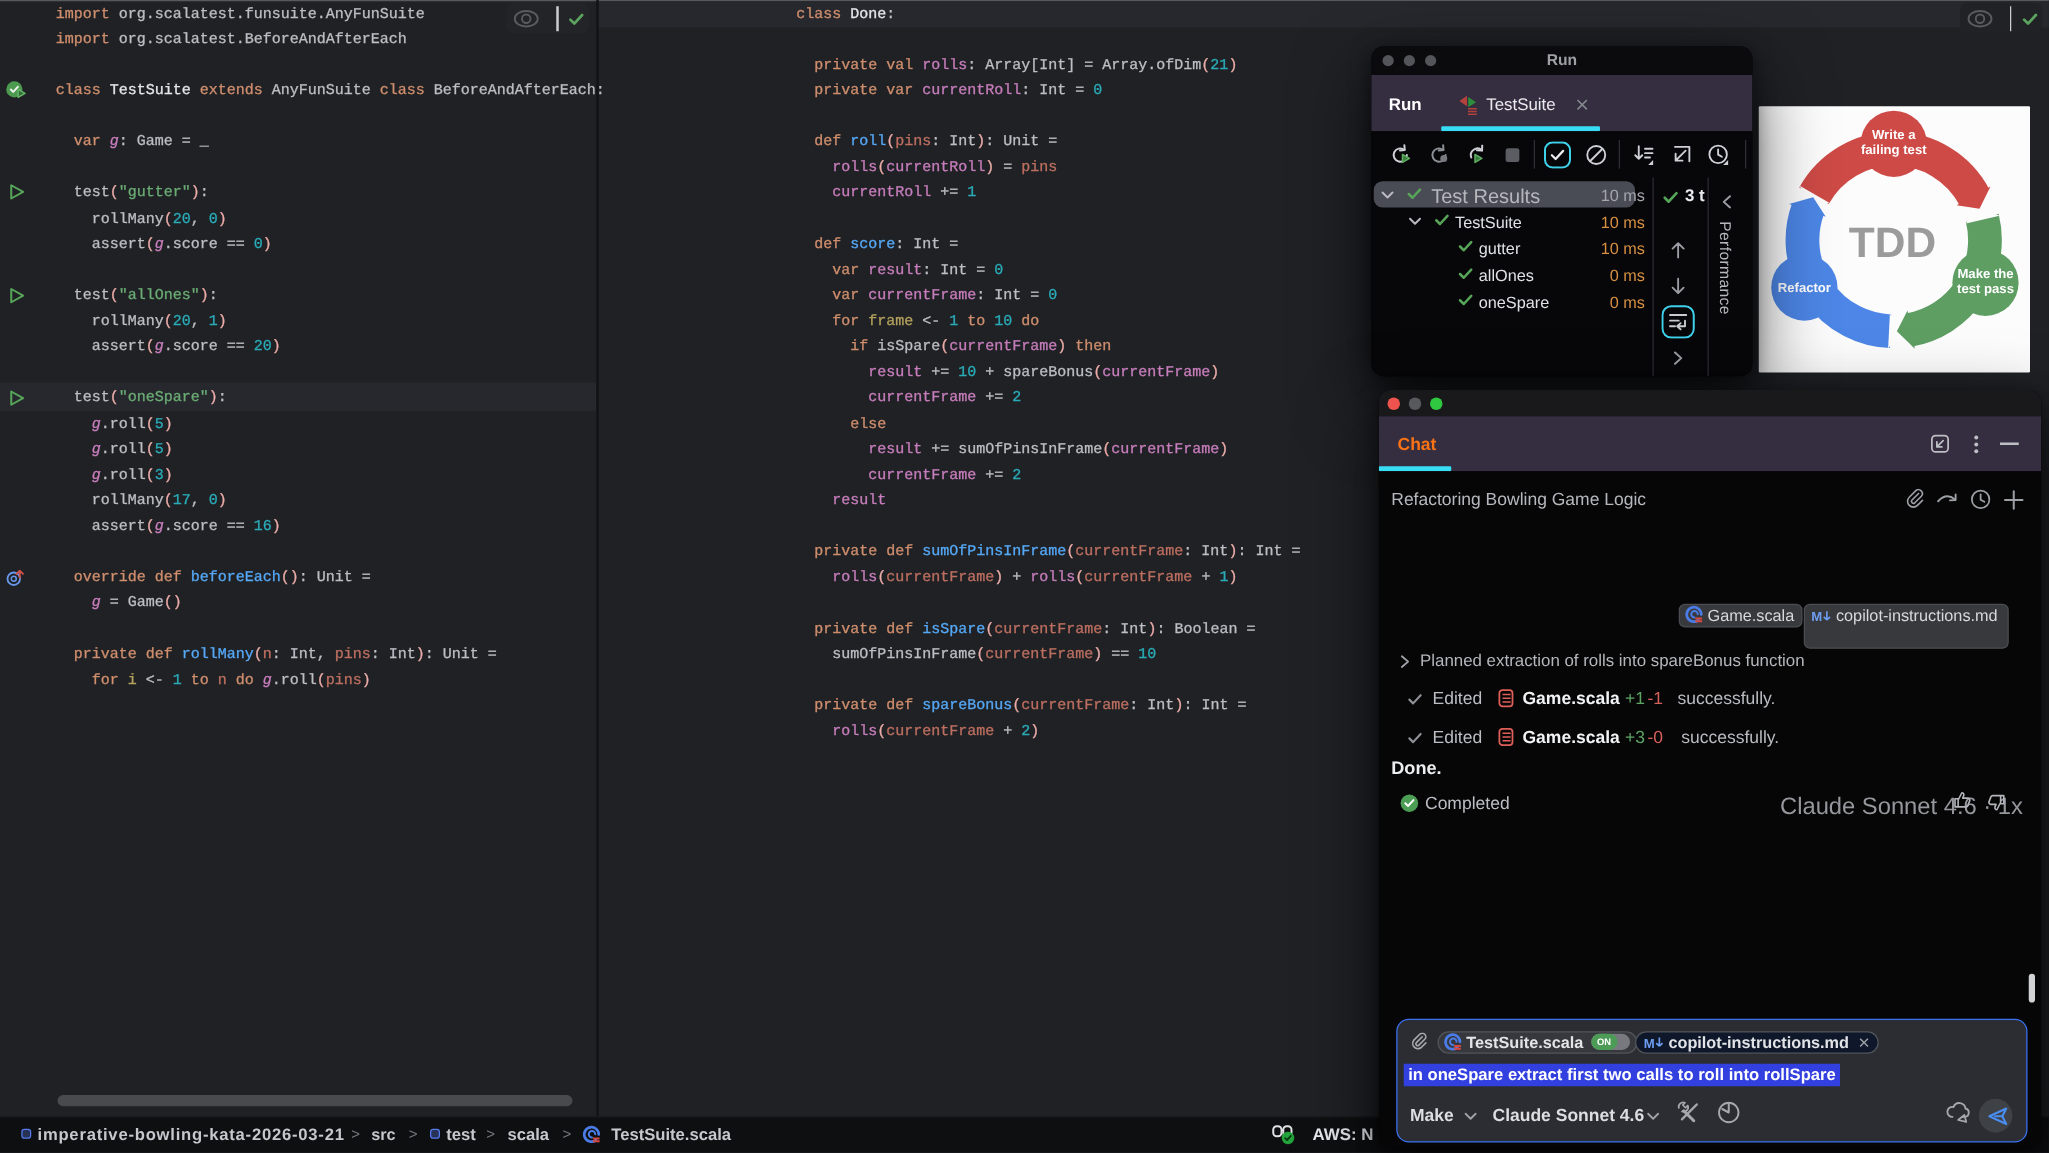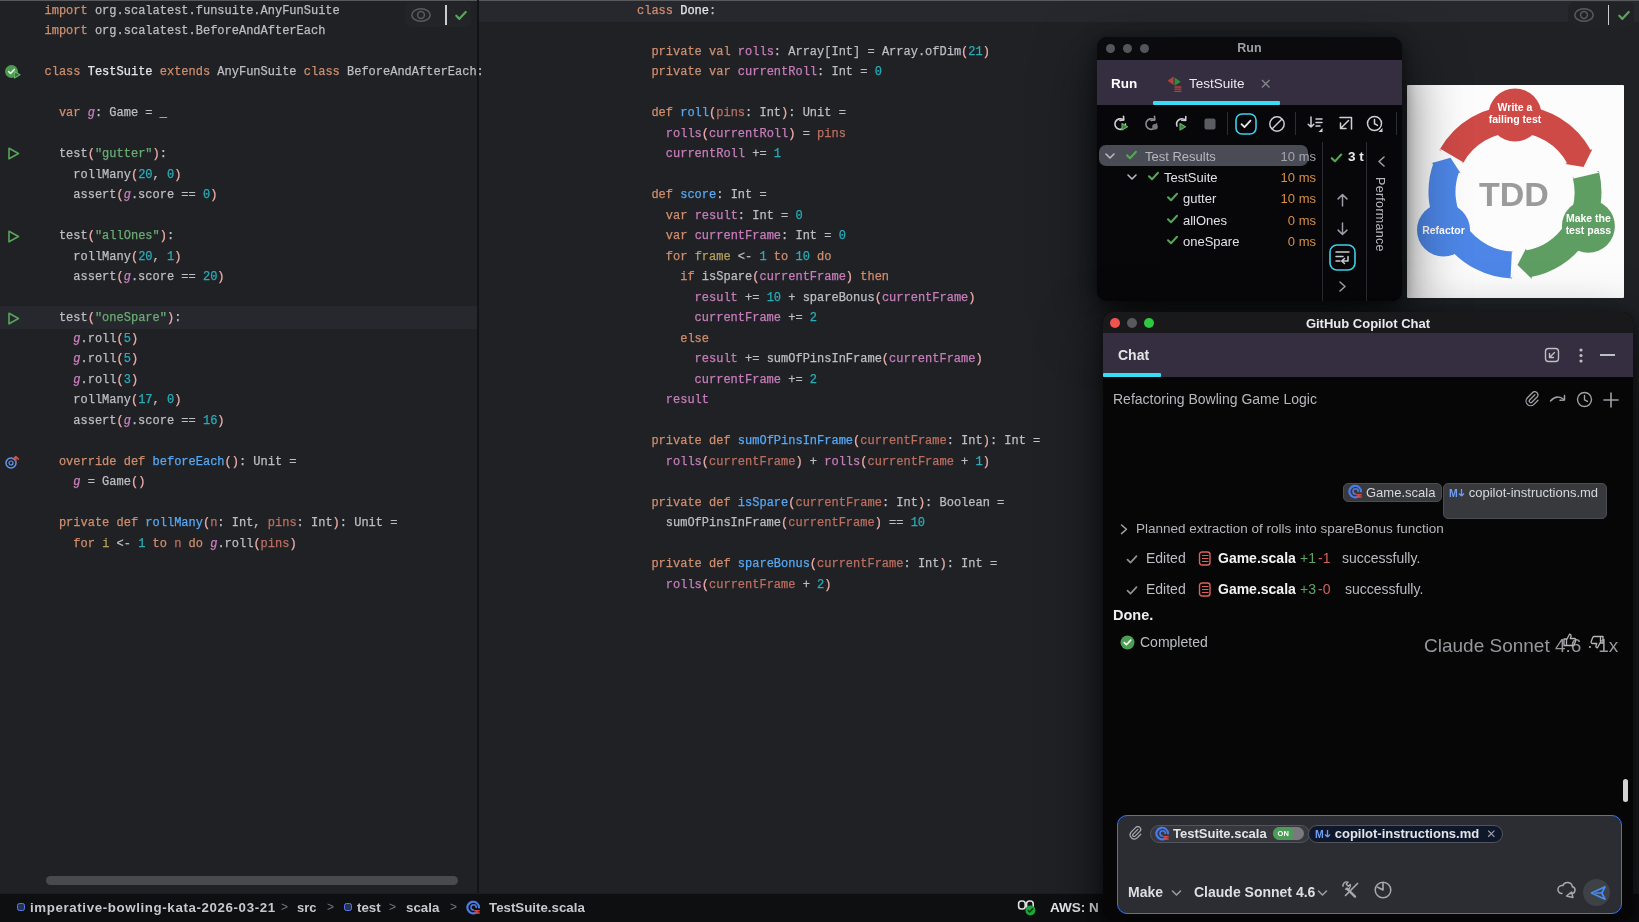--- a/index.html
+++ b/index.html
@@ -222,21 +222,21 @@
       <path d="M17.5 14 v4 h-4 z" fill="#ced0d6"></path>
     </svg>
     <div class="abs" style="left:299px;top:75px;width:1px;height:23px;background:#2e2f34"></div>
     <div class="abs" style="left:2px;top:108px;width:209px;height:21px;background:#4a4c55;border-radius:7px"></div>
     <svg style="position:absolute;left:7px;top:113px" width="12" height="12" viewBox="0 0 12 12" fill="none">
       <path d="M2 4 l4 4 4 -4" stroke="#b8bac0" stroke-width="1.6" fill="none" stroke-linecap="round" stroke-linejoin="round"></path>
     </svg>
     <svg style="position:absolute;left:27px;top:111px" width="15" height="15" viewBox="0 0 15 15" fill="none">
       <path d="M3.0 7.2 l3.0 3.0 l6.0 -6.5" stroke="#57a558" stroke-width="2.0" stroke-linecap="round" stroke-linejoin="round"></path>
     </svg>
-    <div class="abs sans" style="left:48px;top:111.5px;color:#b5b7bd;font-size:13px">Test Results</div>
+    <div class="abs sans" style="left:48px;top:111.5px;color:#b5b7bd;font-size:16px">Test Results</div>
     <div class="abs sans" style="left:150px;top:111.5px;width:69px;text-align:right;color:#a4a6ac;font-size:13px">10 ms</div>
     <svg style="position:absolute;left:29px;top:134.0px" width="12" height="12" viewBox="0 0 12 12" fill="none">
       <path d="M2 4 l4 4 4 -4" stroke="#b8bac0" stroke-width="1.6" fill="none" stroke-linecap="round" stroke-linejoin="round"></path>
     </svg>
     <svg style="position:absolute;left:49px;top:132.0px" width="15" height="15" viewBox="0 0 15 15" fill="none">
       <path d="M3.0 7.2 l3.0 3.0 l6.0 -6.5" stroke="#57a558" stroke-width="2.0" stroke-linecap="round" stroke-linejoin="round"></path>
     </svg>
     <div class="abs sans" style="left:67px;top:133.0px;color:#dfe1e5;font-size:13px">TestSuite</div>
     <div class="abs sans" style="left:150px;top:133.0px;width:69px;text-align:right;color:#d78f43;font-size:13px">10 ms</div>
     <svg style="position:absolute;left:68px;top:153.3px" width="15" height="15" viewBox="0 0 15 15" fill="none">
@@ -277,23 +277,22 @@
     <svg style="position:absolute;left:278px;top:118px" width="12" height="12" viewBox="0 0 12 12" fill="none">
       <path d="M9 2 l-5 4.5 5 4.5" stroke="#9a9da3" stroke-width="1.6" fill="none" stroke-linecap="round" stroke-linejoin="round"></path>
     </svg>
     <div class="abs sans" style="left:276px;top:140px;width:14px;color:#b6b8bd;font-size:12.5px;writing-mode:vertical-rl;height:90px;letter-spacing:0.3px">Performance</div>
   </div>
 <div class="win" style="left:1103px;top:312px;width:530px;height:606px;background:#060607">
     <div class="abs" style="left:0;top:0;width:530px;height:21px;background:#19191b"></div>
     <div class="abs" style="left:7px;top:5.5px;width:10px;height:10px;border-radius:50%;background:#ee544d"></div>
     <div class="abs" style="left:24px;top:5.5px;width:10px;height:10px;border-radius:50%;background:#58595d"></div>
     <div class="abs" style="left:41px;top:5.5px;width:10px;height:10px;border-radius:50%;background:#2fc840"></div>
-    <div class="abs sans" style="left:0;top:3.5px;width:530px;text-align:center;color:#e8eaed;font-size:13px;font-weight:700">GitHub Copilot Chat</div>
     <div class="abs" style="left:0;top:21px;width:530px;height:44px;background:#352d40"></div>
-    <div class="abs sans" style="left:15px;top:35px;color:#e5e5e5;font-size:14px;font-weight:700">Chat</div>
+    <div class="abs sans" style="left:15px;top:35px;color:#f97316;font-size:14px;font-weight:700">Chat</div>
     <div class="abs" style="left:0;top:61px;width:58px;height:4px;background:#38dcf5;border-radius:1px"></div>
     <svg style="position:absolute;left:441px;top:35px" width="17" height="17" viewBox="0 0 17 17" fill="none">
       <rect x="1.5" y="1.5" width="13" height="13" rx="3" stroke="#bcbfc4" stroke-width="1.4"></rect>
       <path d="M10.5 5.5 l-5 5 M5.5 10.5 v-4 M5.5 10.5 h4" stroke="#bcbfc4" stroke-width="1.4" stroke-linecap="round" stroke-linejoin="round"></path>
     </svg>
     <svg style="position:absolute;left:475px;top:35px" width="8" height="17" viewBox="0 0 8 17" fill="none">
       <circle cx="3" cy="3" r="1.6" fill="#bcbfc4"></circle>
       <circle cx="3" cy="8.5" r="1.6" fill="#bcbfc4"></circle>
       <circle cx="3" cy="14" r="1.6" fill="#bcbfc4"></circle>
     </svg>
@@ -375,20 +374,21 @@
     <div class="abs sans" style="left:47px;top:512.5px;height:18.5px;background:#36383d;border:1px solid #515459;border-radius:9px;color:#e2e4e7;font-size:13px;font-weight:600;line-height:16.5px;padding:0 5px 0 4px"><span style="display:inline-block;vertical-align:-2.5px"><svg style="position:relative" width="15" height="15" viewBox="0 0 15 15" fill="none">
           <g transform="scale(1.0)">
             <path d="M13 7.5 a5.8 5.8 0 1 0 -2.2 4.6" stroke="#4a7ce8" stroke-width="2.2" stroke-linecap="round"></path>
             <path d="M10.2 7.4 a2.6 2.6 0 1 0 -2.6 2.6" stroke="#4a7ce8" stroke-width="1.6" stroke-linecap="round"></path>
             <path d="M8.3 10.8 h5.4 M8.3 13 h5.4" stroke="#d9473f" stroke-width="1.5"></path>
           </g>
         </svg></span><span style="margin-left:3px">TestSuite.scala</span><span style="display:inline-block;vertical-align:-2px;margin-left:6px;width:31px;height:13px;border-radius:6.5px;background:#77797e;position:relative"><span style="position:absolute;left:0;top:0;width:21px;height:13px;border-radius:6.5px;background:#4c9c57;color:#fff;font-size:7.5px;font-weight:700;text-align:center;line-height:13px">ON</span></span></div>
     <div class="abs sans" style="left:205px;top:512.5px;height:18.5px;background:#0f172a;border:1px solid #515459;border-radius:9px;color:#e2e4e7;font-size:13px;font-weight:600;line-height:16.5px;padding:0 6px 0 6px"><span style="color:#6f9df2;font-weight:700;font-size:10.5px">M</span><svg width="7" height="10" viewBox="0 0 7 10" style="vertical-align:-1px">
         <path d="M3.5 1 V8 M3.5 8 L1 5.5 M3.5 8 L6 5.5" stroke="#6f9df2" stroke-width="1.3" fill="none"></path>
       </svg><span style="margin-left:4px">copilot-instructions.md</span><span style="color:#9da0a5;margin-left:7px;font-weight:400;font-size:12px">✕</span></div>
+    <div class="abs sans" style="left:20px;top:539px;height:18px;background:#3340e0;color:#fff;font-size:13.3px;font-weight:600;line-height:18px;padding:0 3.5px">in oneSpare extract first two calls to roll into rollSpare</div>
     <div class="abs sans" style="left:25px;top:572px;color:#dcdee2;font-size:14px;font-weight:600">Make</div>
     <svg style="position:absolute;left:68px;top:577px" width="11" height="9" viewBox="0 0 11 9" fill="none">
       <path d="M1.5 2 l4 4 4 -4" stroke="#9da0a5" stroke-width="1.5" fill="none" stroke-linecap="round" stroke-linejoin="round"></path>
     </svg>
     <div class="abs sans" style="left:91px;top:572px;color:#dcdee2;font-size:14px;font-weight:600">Claude Sonnet 4.6</div>
     <svg style="position:absolute;left:214px;top:577px" width="11" height="9" viewBox="0 0 11 9" fill="none">
       <path d="M1.5 2 l4 4 4 -4" stroke="#9da0a5" stroke-width="1.5" fill="none" stroke-linecap="round" stroke-linejoin="round"></path>
     </svg>
     <svg style="position:absolute;left:237px;top:568px" width="21" height="21" viewBox="0 0 21 21" fill="none">
       <path d="M3.2 6.8 a3.6 3.6 0 0 1 4.8 -4.6 l-1.8 1.8 2.2 2.2 1.8 -1.8 a3.6 3.6 0 0 1 -4.6 4.8 L7 8.6" stroke="#a5a8ad" stroke-width="1.4" stroke-linejoin="round" fill="none"></path>

